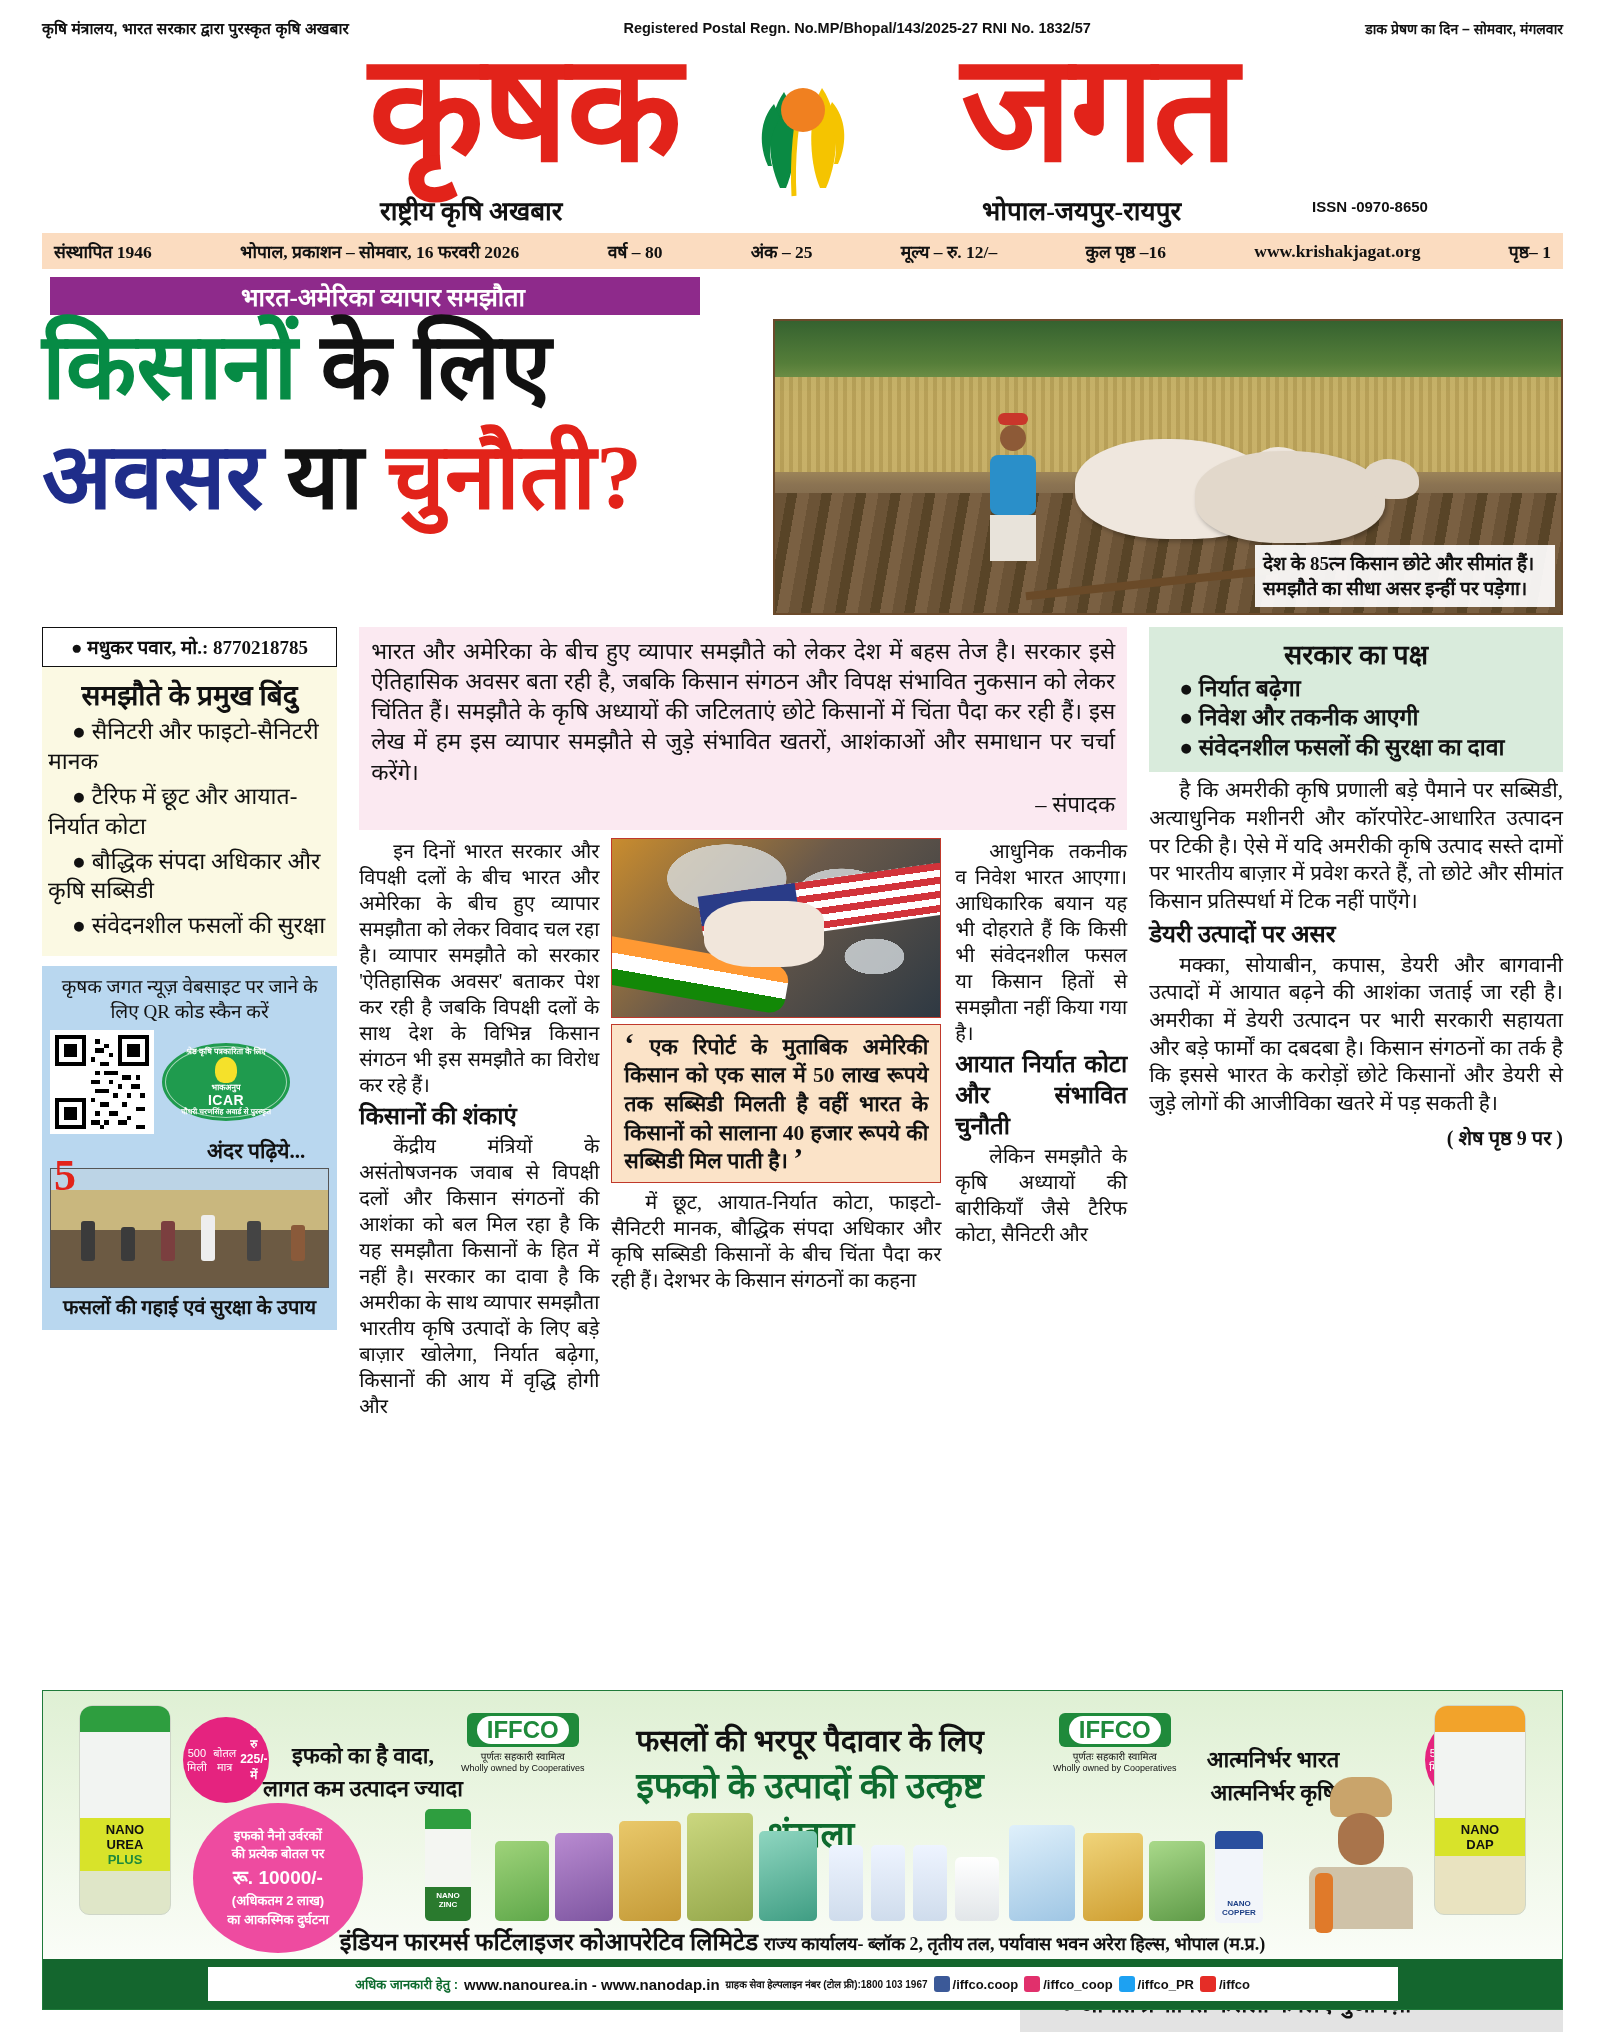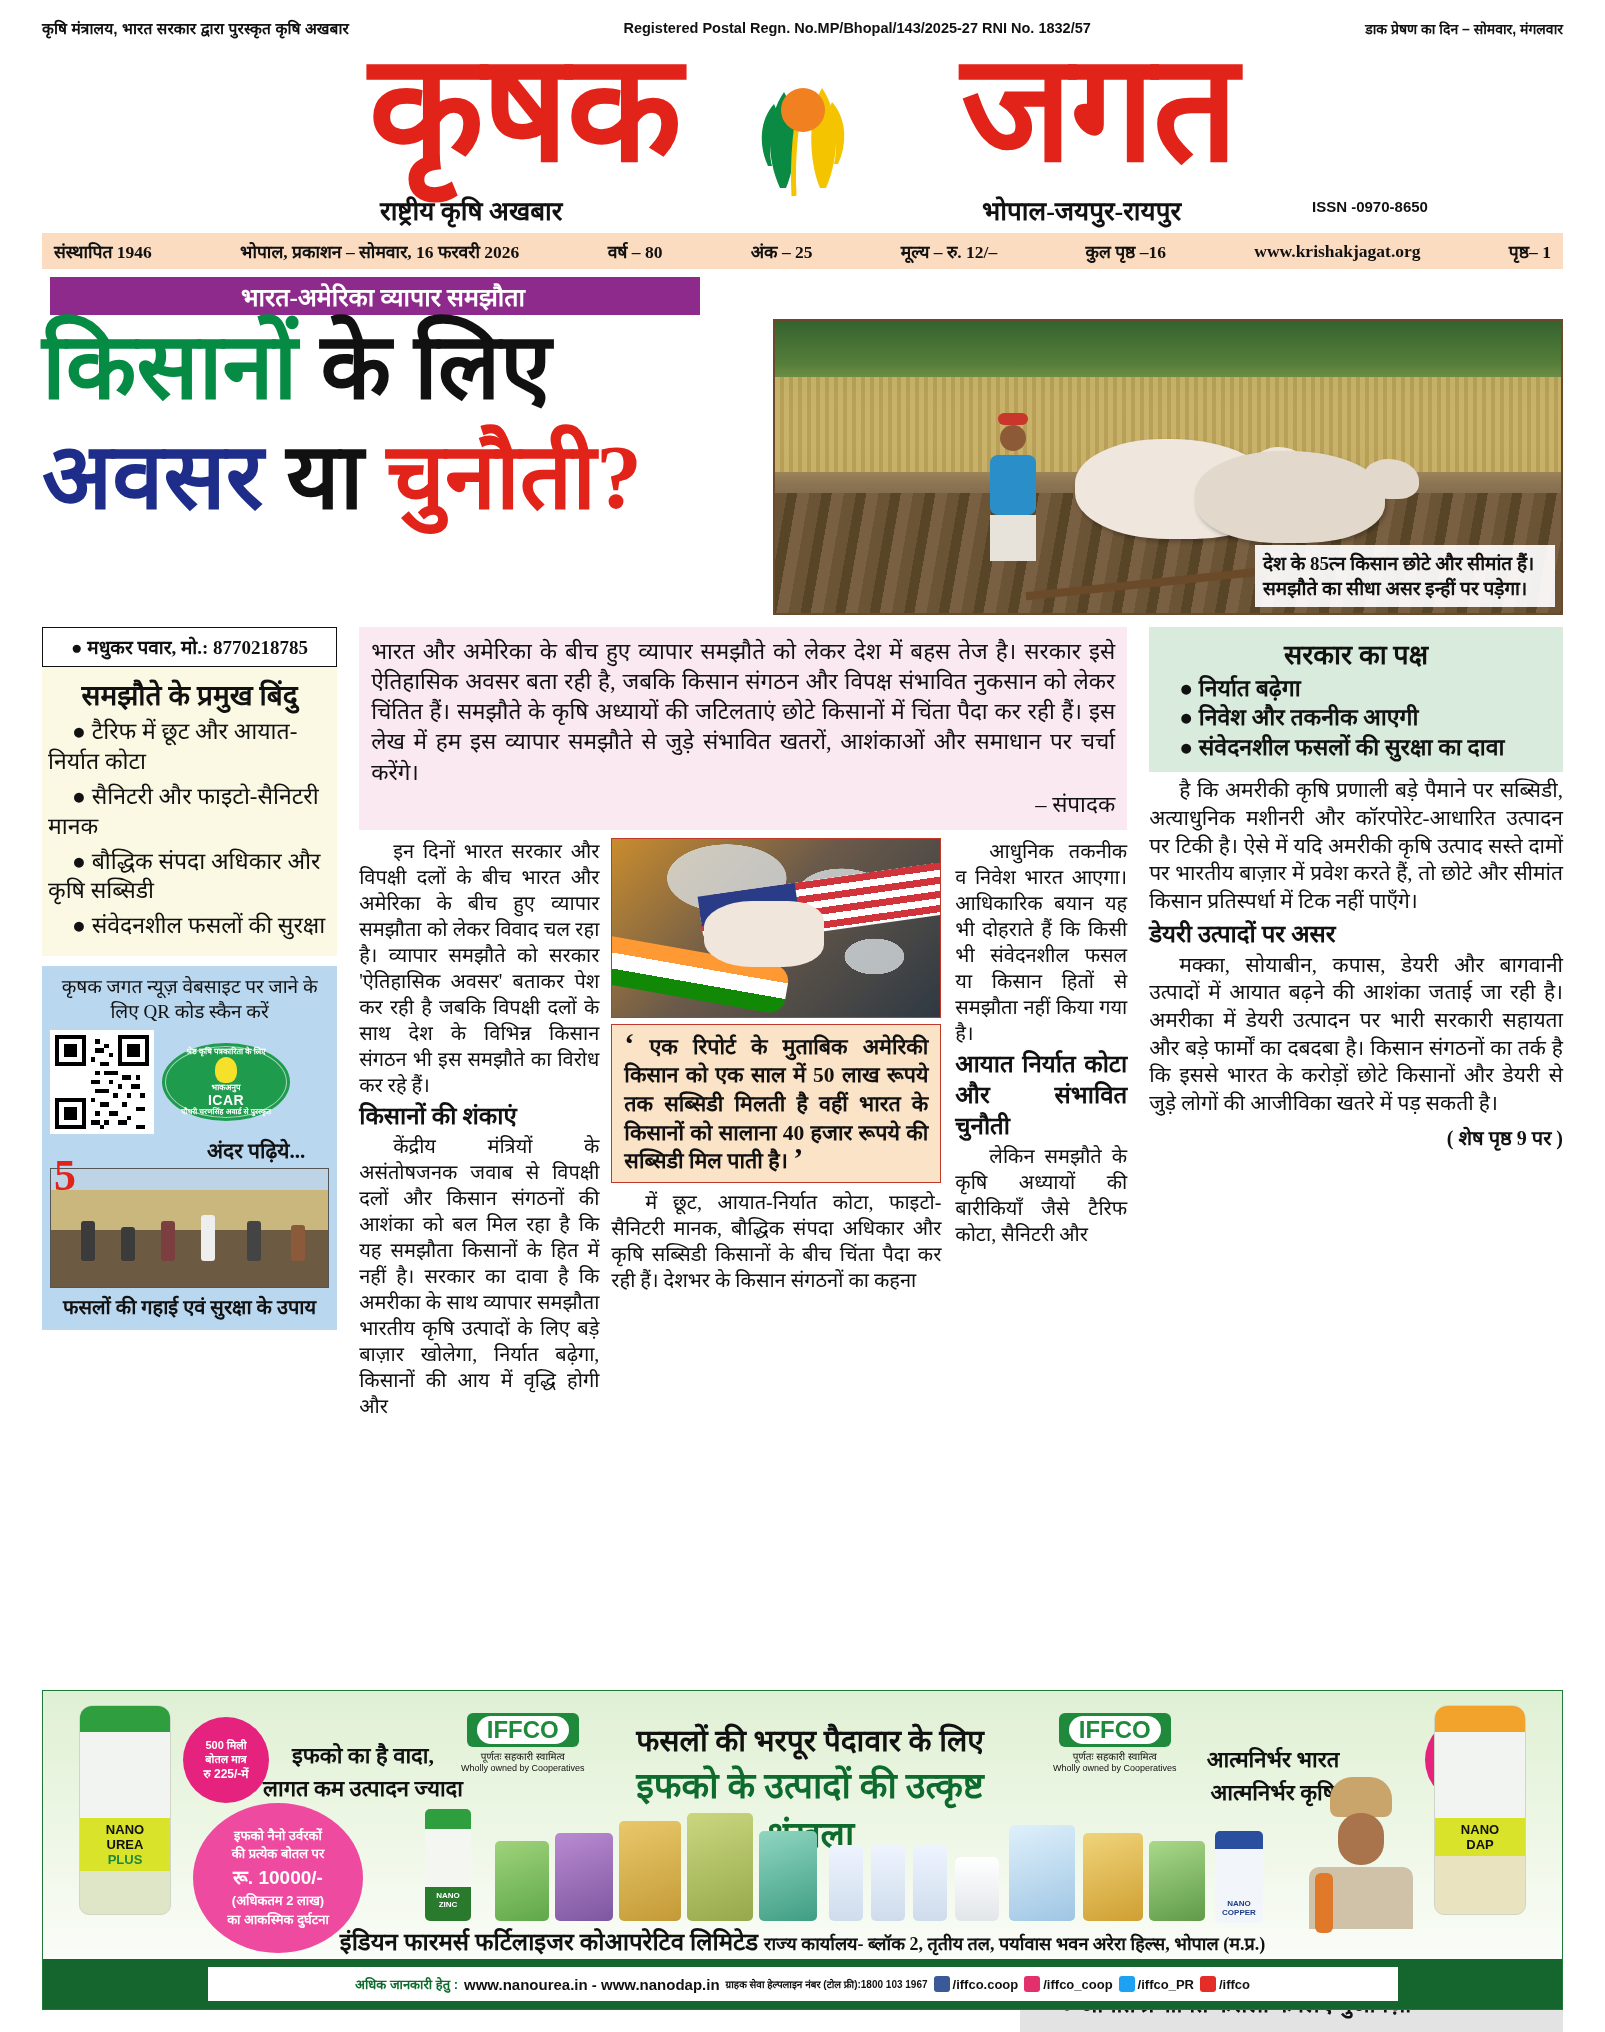--- a/index.html
+++ b/index.html
@@ -180,22 +180,22 @@
     display:inline-block; }
   .iffco-logo .l1{ font-size:10px; margin-top:2px; }
   .iffco-logo .l2{ font-size:9px; }
   .adslogan{ position:absolute; font-family:"Liberation Serif",serif; font-weight:700;
     font-size:22px; line-height:1.5; text-align:center; }
   .adbig{ position:absolute; font-family:"Liberation Serif",serif; font-weight:700;
     color:#0e6b2e; }
   .adbig .l1{ font-size:30px; color:#111; }
   .adbig .l2{ font-size:36px; color:#0e6b2e; }
   .badge{ position:absolute; width:86px; height:86px; border-radius:50%; background:#e5237f;
-    color:#fff; display:flex; flex-direction:column; align-items:center; justify-content:center;
-    font-size:11px; font-weight:700; text-align:center; line-height:1.3; }
+    color:#fff; display:flex; flex-direction:row; align-items:center; justify-content:center;
+    font-size:11px; font-weight:400; text-align:center; line-height:1.3; }
   .badge b{ font-size:12px; }
   .blob{ position:absolute; width:170px; height:150px; border-radius:50%; background:#ee4ba0;
     color:#fff; display:flex; flex-direction:column; align-items:center; justify-content:center;
     font-size:13px; font-weight:700; text-align:center; line-height:1.45; }
   .blob .big{ font-size:19px; }
   .bottle{ position:absolute; border-radius:14px 14px 10px 10px; }
   .prod{ position:absolute; border-radius:5px; }
   .adcompany{ position:absolute; left:0; right:0; bottom:52px; text-align:center;
     font-family:"Liberation Serif",serif; font-weight:700; font-size:24px; }
   .adfooter{ position:absolute; left:0; right:0; bottom:0; height:50px; background:#14662e;
@@ -283,22 +283,22 @@
     </div>
   </div>
 
   <div class="bodygrid">
 
     <div class="colA">
       <div class="bylinebox">● मधुकर पवार, मो.: 8770218785</div>
       <div class="cream">
         <h2>समझौते के प्रमुख बिंदु</h2>
         <ul>
+          <li>● सैनिटरी और फाइटो-सैनिटरी मानक</li>
           <li>● टैरिफ में छूट और आयात-निर्यात कोटा</li>
-          <li>● सैनिटरी और फाइटो-सैनिटरी मानक</li>
           <li>● बौद्धिक संपदा अधिकार और कृषि सब्सिडी</li>
           <li>● संवेदनशील फसलों की सुरक्षा</li>
         </ul>
       </div>
 
       <div class="qrbox">
         <div class="qtext">कृषक जगत न्यूज़ वेबसाइट पर जाने के लिए QR कोड स्कैन करें</div>
         <div class="qrow">
           <div class="qr">
             <svg width="94" height="94" viewBox="0 0 21 21" shape-rendering="crispEdges">

